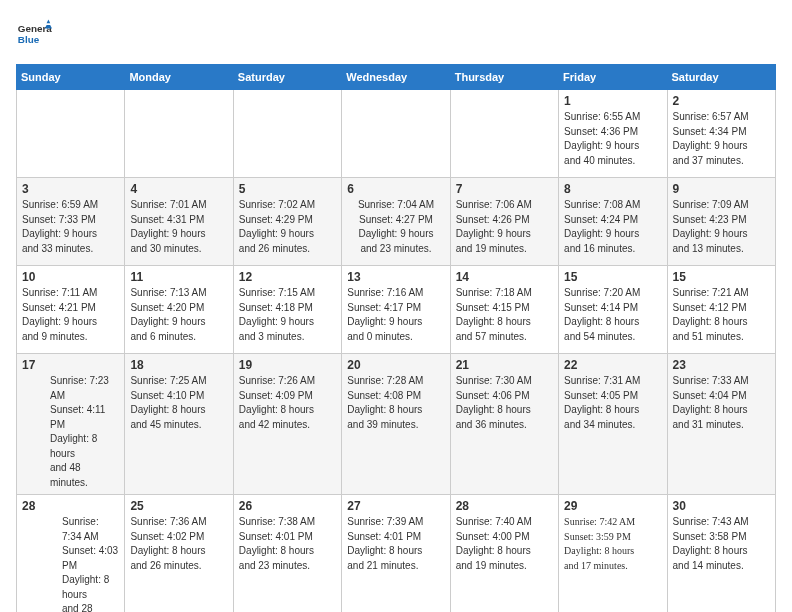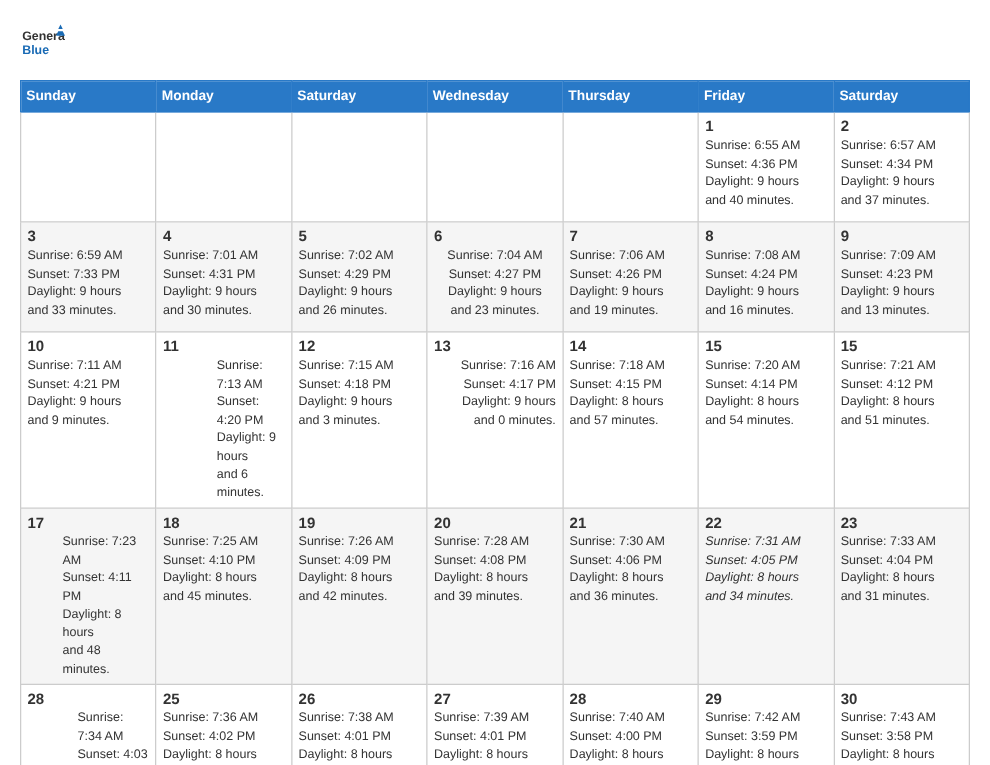--- a/index.html
+++ b/index.html
@@ -184,35 +184,35 @@
       <tr>
         <td>
           <span class="day-num">10</span>
           <div class="day-info" style="white-space: pre-line;">Sunrise: 7:11 AM
 Sunset: 4:21 PM
 Daylight: 9 hours
 and 9 minutes.</div>
         </td>
         <td>
           <span class="day-num">11</span>
-          <div class="day-info" style="white-space: pre-line; margin-left: 43px;">Sunrise: 7:13 AM
+          <div class="day-info" style="white-space: pre-line;">Sunrise: 7:13 AM
 Sunset: 4:20 PM
 Daylight: 9 hours
 and 6 minutes.</div>
         </td>
         <td>
           <span class="day-num">12</span>
           <div class="day-info" style="white-space: pre-line;">Sunrise: 7:15 AM
 Sunset: 4:18 PM
 Daylight: 9 hours
 and 3 minutes.</div>
         </td>
         <td>
           <span class="day-num">13</span>
-          <div class="day-info" style="white-space: pre-line; text-align: right;">Sunrise: 7:16 AM
+          <div class="day-info" style="white-space: pre-line;">Sunrise: 7:16 AM
 Sunset: 4:17 PM
 Daylight: 9 hours
 and 0 minutes.</div>
         </td>
         <td>
           <span class="day-num">14</span>
           <div class="day-info" style="white-space: pre-line;">Sunrise: 7:18 AM
 Sunset: 4:15 PM
 Daylight: 8 hours
 and 57 minutes.</div>
@@ -263,21 +263,21 @@
         </td>
         <td>
           <span class="day-num">21</span>
           <div class="day-info" style="white-space: pre-line;">Sunrise: 7:30 AM
 Sunset: 4:06 PM
 Daylight: 8 hours
 and 36 minutes.</div>
         </td>
         <td>
           <span class="day-num">22</span>
-          <div class="day-info" style="white-space: pre-line; font-style: italic;">Sunrise: 7:31 AM
+          <div class="day-info" style="white-space: pre-line;">Sunrise: 7:31 AM
 Sunset: 4:05 PM
 Daylight: 8 hours
 and 34 minutes.</div>
         </td>
         <td>
           <span class="day-num">23</span>
           <div class="day-info" style="white-space: pre-line;">Sunrise: 7:33 AM
 Sunset: 4:04 PM
 Daylight: 8 hours
 and 31 minutes.</div>
@@ -314,21 +314,21 @@
         </td>
         <td>
           <span class="day-num">28</span>
           <div class="day-info" style="white-space: pre-line;">Sunrise: 7:40 AM
 Sunset: 4:00 PM
 Daylight: 8 hours
 and 19 minutes.</div>
         </td>
         <td>
           <span class="day-num">29</span>
-          <div class="day-info" style="white-space: pre-line;">Sunrise: 7:42 AM
+          <div class="day-info" style="white-space: pre-line; font-family: Liberation Serif, serif;">Sunrise: 7:42 AM
 Sunset: 3:59 PM
 Daylight: 8 hours
 and 17 minutes.</div>
         </td>
         <td>
           <span class="day-num">30</span>
           <div class="day-info" style="white-space: pre-line;">Sunrise: 7:43 AM
 Sunset: 3:58 PM
 Daylight: 8 hours
 and 14 minutes.</div>

